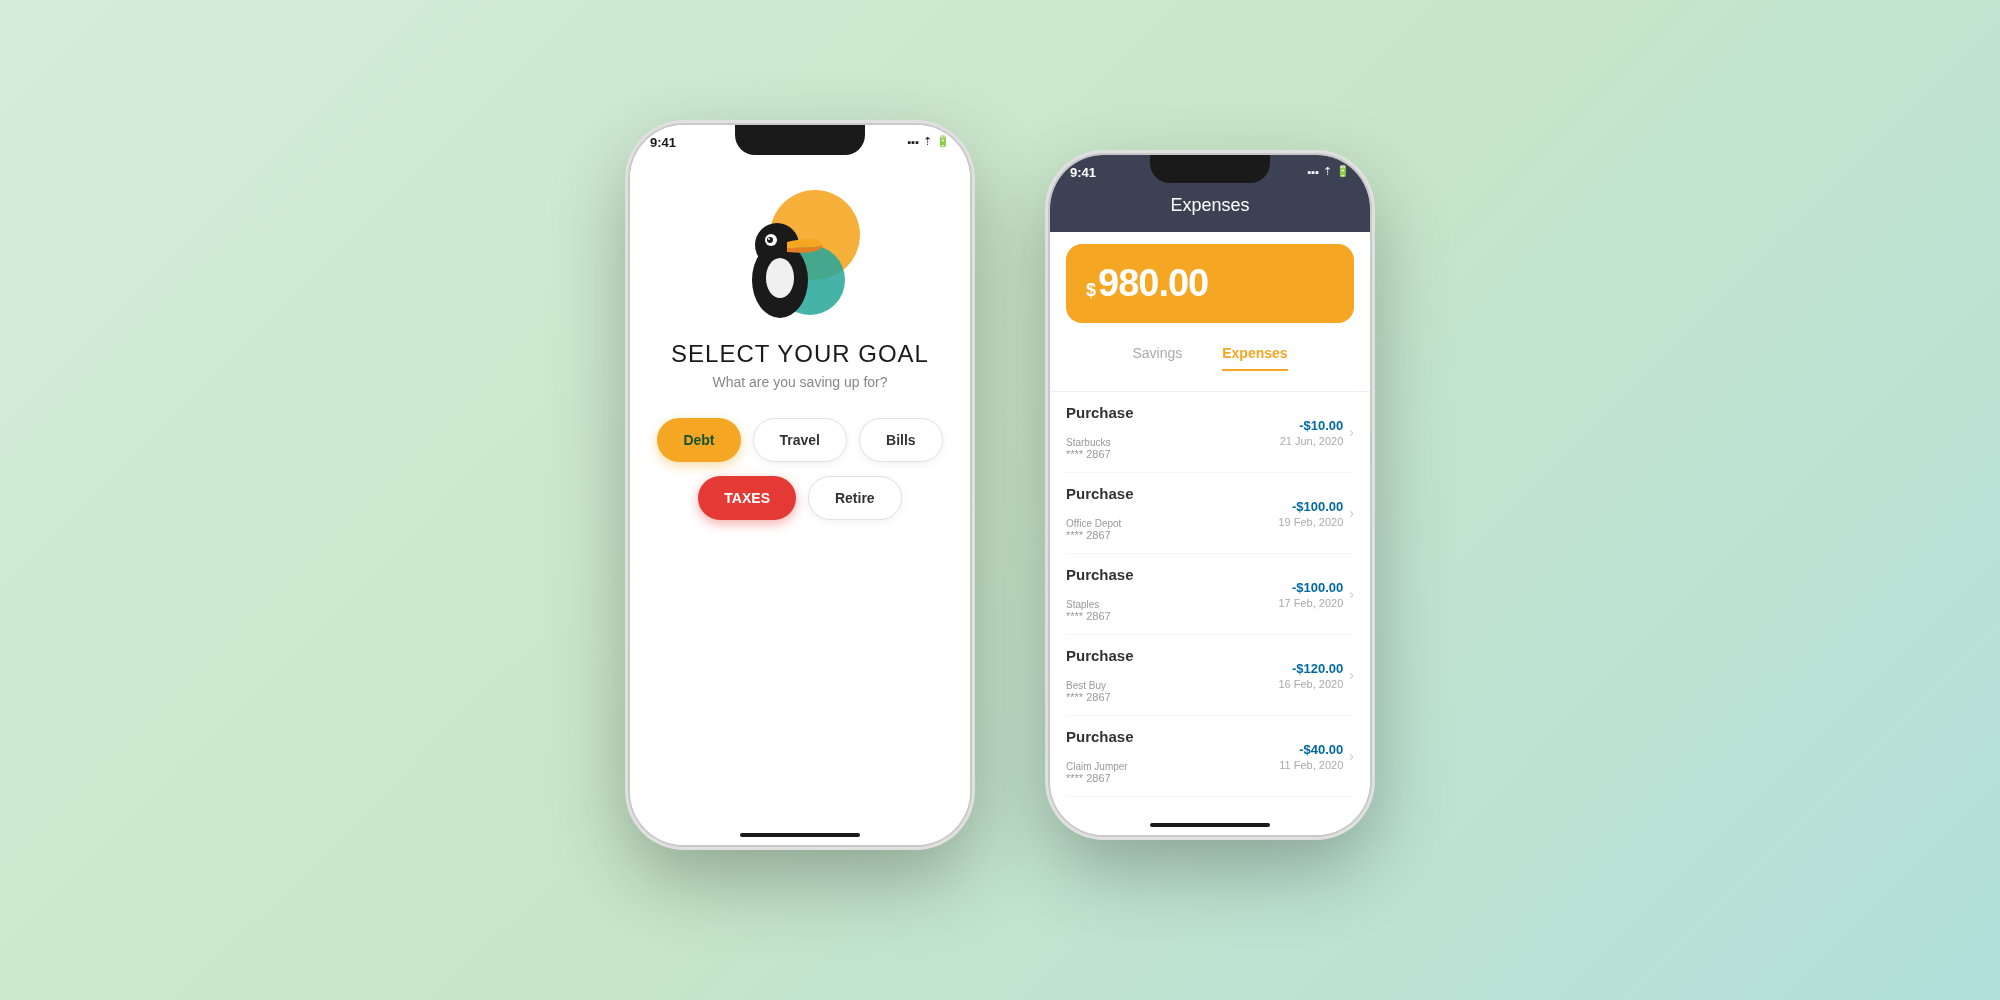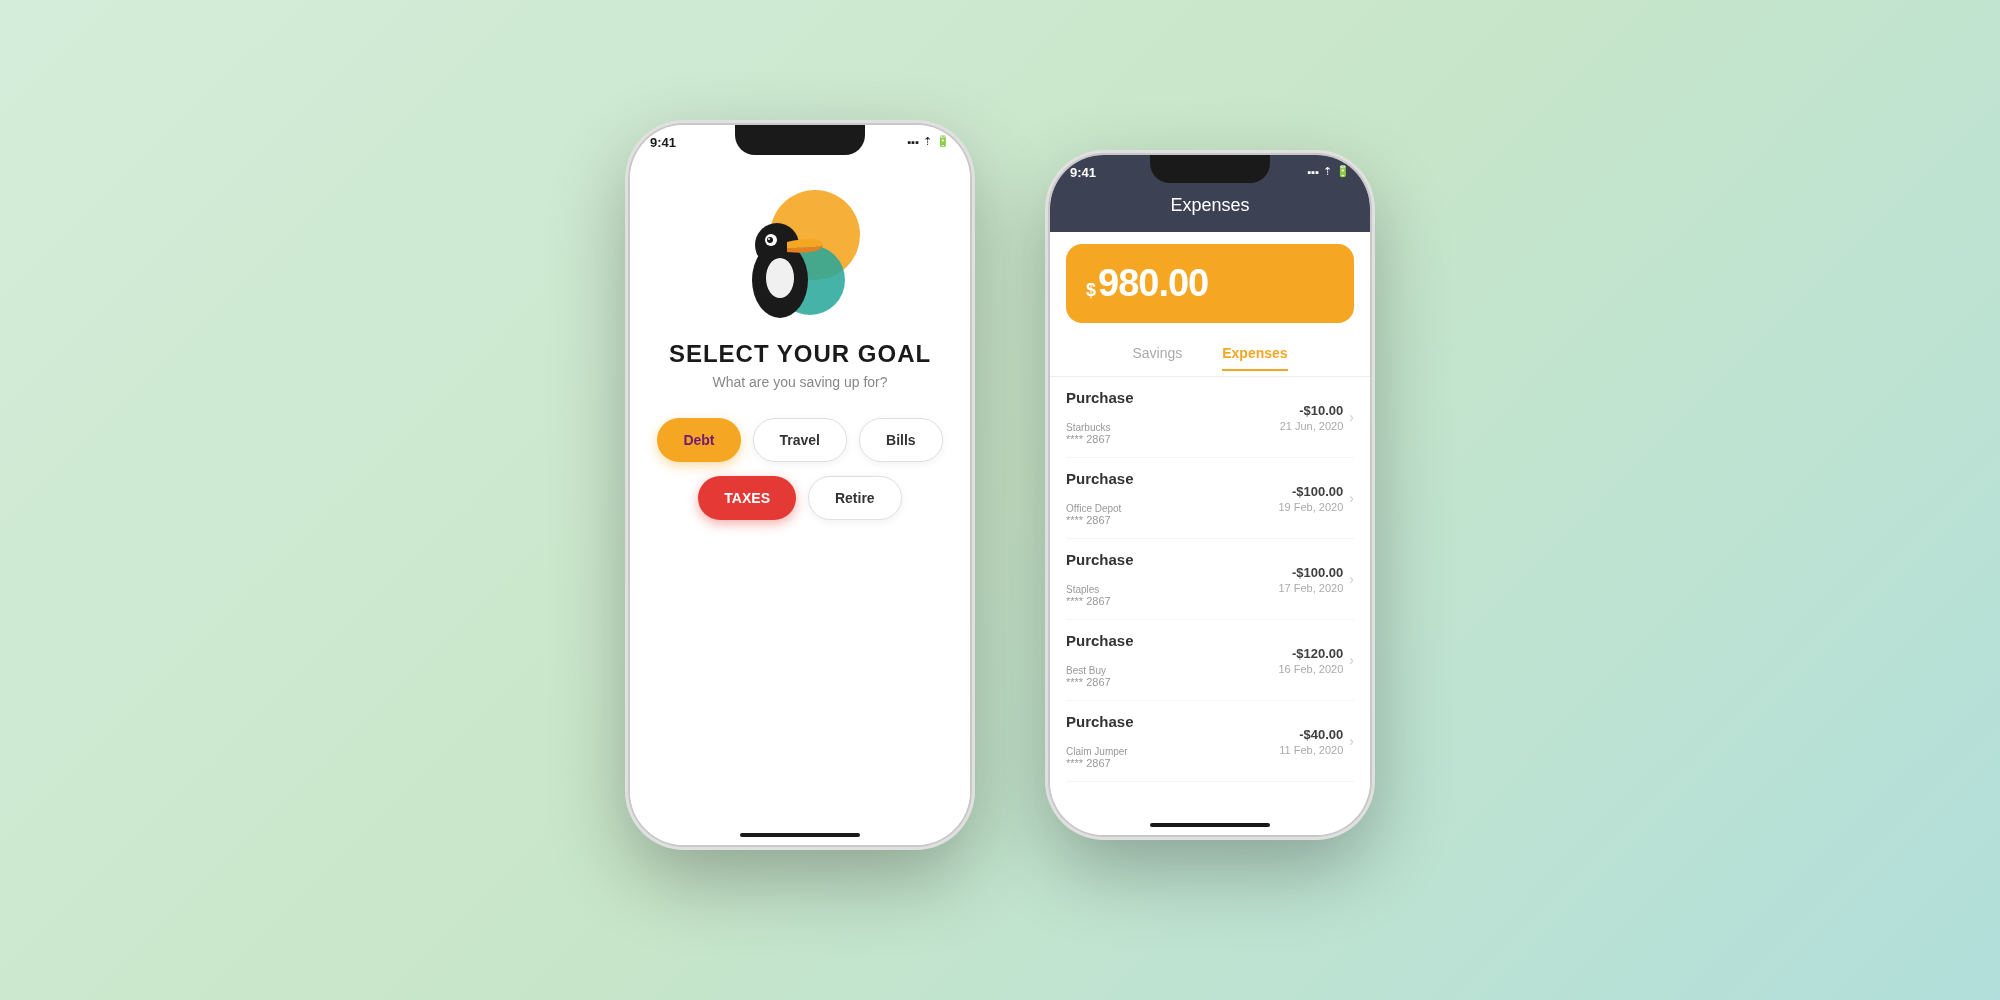--- a/index.html
+++ b/index.html
@@ -122,21 +122,21 @@
 
     .logo-area {
       margin-top: 65px;
       width: 130px;
       height: 130px;
       position: relative;
     }
 
     .goal-title {
       font-size: 24px;
-      font-weight: 700;
+      font-weight: 400;
       color: #1a1a1a;
       letter-spacing: 1px;
       margin-top: 20px;
     }
 
     .goal-subtitle {
       font-size: 14px;
       color: #888;
       margin-top: 6px;
       text-align: center;
@@ -169,21 +169,21 @@
 
     .goal-btn-outline {
       background: #ffffff;
       border: 1.5px solid #e0e0e0;
       color: #333;
       box-shadow: 0 2px 8px rgba(0,0,0,0.06);
     }
 
     .goal-btn-orange {
       background: #f5a623;
-      color: #701a75;
+      color: #14532d;
       box-shadow: 0 4px 12px rgba(245,166,35,0.4);
     }
 
     .goal-btn-blue {
       background: #1565c0;
       color: white;
       box-shadow: 0 4px 12px rgba(21,101,192,0.4);
     }
 
     .goal-btn-red {
@@ -254,21 +254,21 @@
       font-size: 38px;
       color: white;
       font-weight: 700;
       letter-spacing: -1px;
     }
 
     .expenses-tabs {
       display: flex;
       justify-content: center;
       gap: 40px;
-      padding: 10px 0 5px;
+      padding: 10px 0 20px;
       border-bottom: 1px solid #eee;
     }
 
     .tab-item {
       font-size: 14px;
       color: #aaa;
       padding-bottom: 8px;
       cursor: pointer;
       font-weight: 500;
     }
@@ -317,21 +317,21 @@
       text-align: right;
       display: flex;
       flex-direction: column;
       align-items: flex-end;
       gap: 2px;
     }
 
     .transaction-amount {
       font-size: 13px;
       font-weight: 700;
-      color: #404040;
+      color: #0369a1;
     }
 
     .transaction-date {
       font-size: 11px;
       color: #aaa;
     }
 
     .transaction-chevron {
       color: #ccc;
       font-size: 14px;

